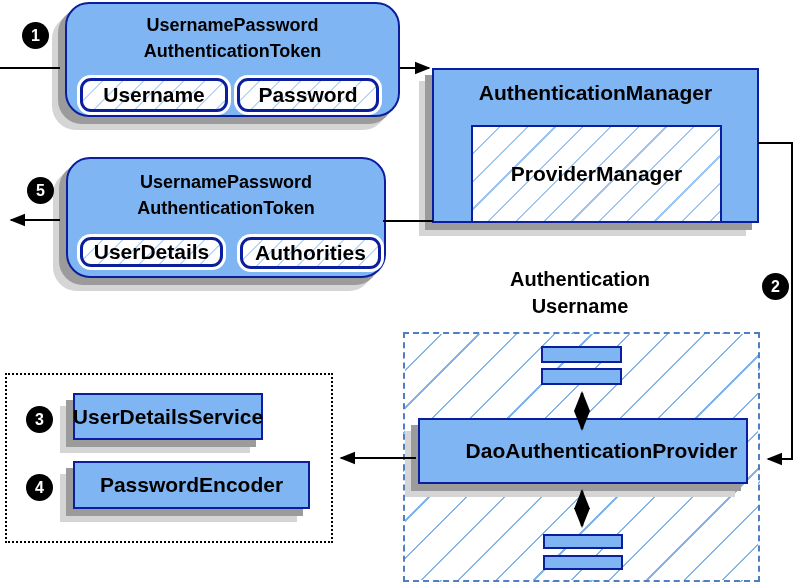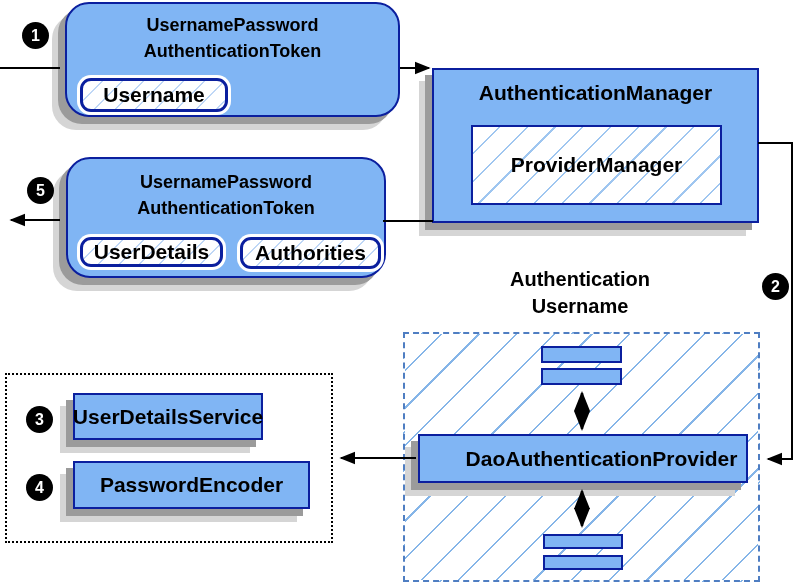--- a/index.html
+++ b/index.html
@@ -65,45 +65,46 @@
   <div class="abs providers-area z10" style="left:403px;top:332px;width:357px;height:250px;"></div>
 
   <div class="abs services-area z10" style="left:5px;top:373px;width:328px;height:170px;"></div>
 
   <div class="abs bluebox rounded shadow2 z20" style="left:65px;top:2px;width:335px;height:115px;">
     <div class="abs boxtitle" style="left:0;top:8px;">
       <span>UsernamePassword</span><br>
       <span>AuthenticationToken</span>
     </div>
     <div class="abs field" style="left:13px;top:74px;width:148px;height:34px;">Username</div>
+    <div class="abs field" style="left:170px;top:74px;width:142px;height:34px;">Password</div>
   </div>
 
   <div class="abs bluebox shadow2 z20" style="left:432px;top:68px;width:327px;height:155px;">
     <div class="abs boxtitle" style="left:0;top:10px;font-size:21px;">AuthenticationManager</div>
-    <div class="abs innerbox" style="left:37px;top:55px;width:251px;height:80px;">ProviderManager</div>
+    <div class="abs innerbox" style="left:37px;top:55px;width:251px;height:98px;">ProviderManager</div>
   </div>
 
   <div class="abs bluebox rounded shadow2 z20" style="left:66px;top:157px;width:320px;height:121px;">
     <div class="abs boxtitle" style="left:0;top:10px;">
       <span>UsernamePassword</span><br>
       <span>AuthenticationToken</span>
     </div>
     <div class="abs field" style="left:12px;top:78px;width:143px;height:30px;">UserDetails</div>
     <div class="abs field" style="left:172px;top:78px;width:141px;height:32px;">Authorities</div>
   </div>
 
   <div class="abs freelabel z20" style="left:460px;top:266px;width:240px;">
     <span>Authentication</span><br>
     <span>Username</span>
   </div>
 
   <div class="abs bar z20" style="left:541px;top:346px;width:81px;height:17px;"></div>
   <div class="abs bar z20" style="left:541px;top:368px;width:81px;height:17px;"></div>
 
-  <div class="abs bluebox shadow2 label-lg z20" style="left:418px;top:434px;width:330px;height:49px;border-width:2px;padding-left:37px;">DaoAuthenticationProvider</div>
+  <div class="abs bluebox shadow2 label-lg z20" style="left:418px;top:418px;width:330px;height:66px;border-width:2px;padding-left:37px;">DaoAuthenticationProvider</div>
 
   <div class="abs bar z20" style="left:543px;top:534px;width:80px;height:15px;"></div>
   <div class="abs bar z20" style="left:543px;top:555px;width:80px;height:15px;"></div>
 
   <div class="abs bluebox shadow2 label-lg z20" style="left:73px;top:393px;width:190px;height:47px;border-width:2px;">UserDetailsService</div>
   <div class="abs bluebox shadow2 label-lg z20" style="left:73px;top:461px;width:237px;height:48px;border-width:2px;">PasswordEncoder</div>
 
   <svg class="connectors" viewBox="0 0 803 584">
     <defs>
       <marker id="ah" viewBox="0 0 10 10" refX="9" refY="5" markerWidth="8" markerHeight="8" orient="auto-start-reverse">

